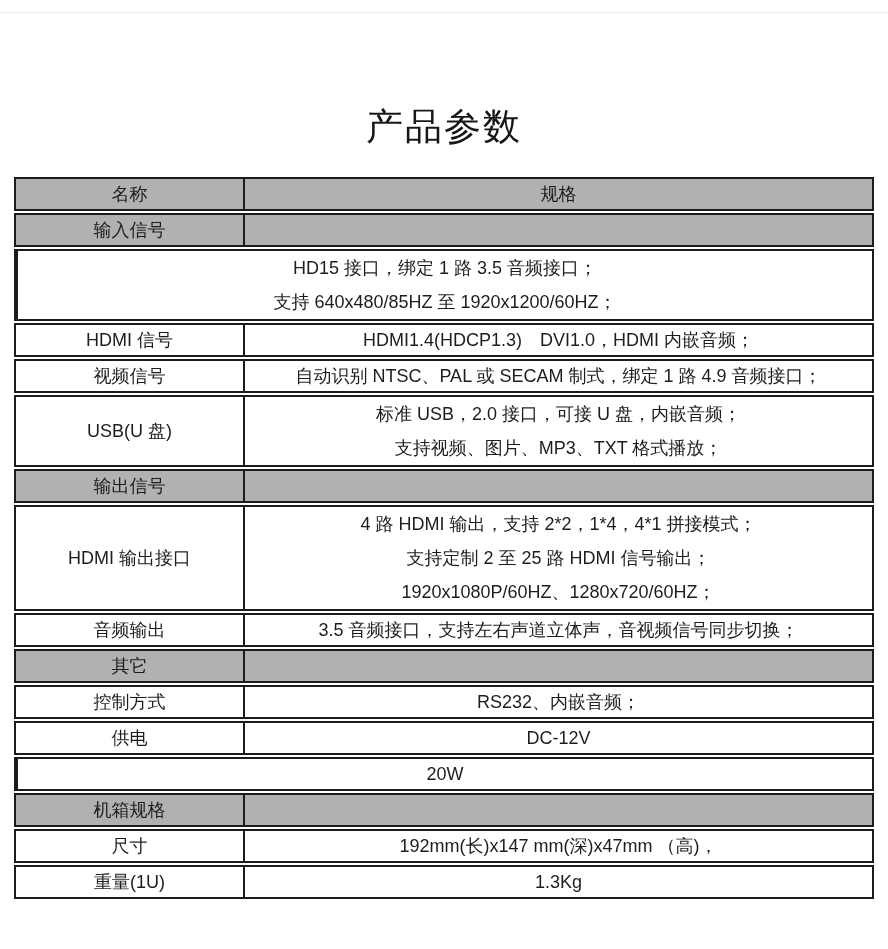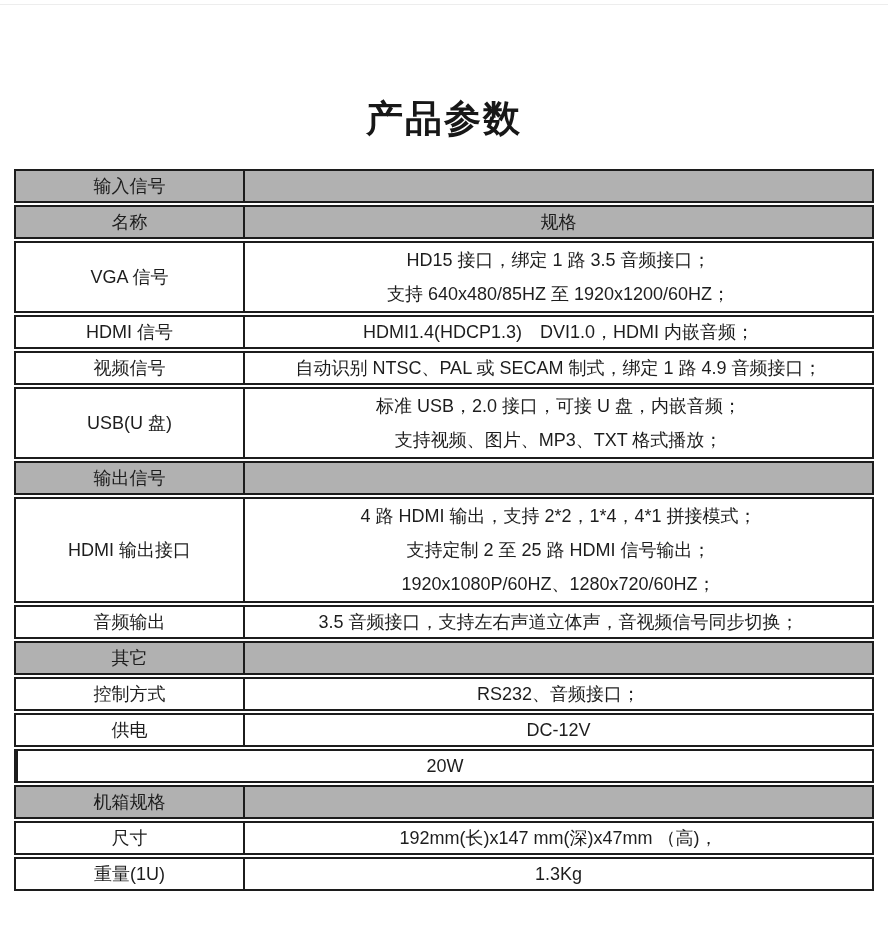--- a/index.html
+++ b/index.html
@@ -15,24 +15,24 @@
     font-family:"Liberation Sans","DejaVu Sans",sans-serif;
     color:var(--text-color);
     overflow:hidden;
   }
   .page{width:888px;height:949px;position:relative;}
   .top-divider{
     position:absolute;top:4px;left:0;width:100%;height:1px;
     background:#ededed;
   }
   .title{
-    margin:0;padding-top:96px;
+    margin:8px;padding-top:96px;
     text-align:center;
     font-size:37px;
-    font-weight:700;
+    font-weight:400;
     letter-spacing:2px;
     color:#171717;
     line-height:1.25;
   }
   .spec-table{
     margin:27px 14px 0 14px;
     width:860px;
     box-sizing:border-box;
   }
   .row{
@@ -77,32 +77,31 @@
   .data-row .label-cell,
   .data-row .value-cell{min-height:30px;}
 </style>
 </head>
 <body>
 
 <div class="page">
   <div class="top-divider"></div>
   <h1 class="title">产品参数</h1>
   <div class="spec-table" id="spec-table">
-    <div class="row section-row">
-        <div class="label-cell">输入信号</div>
-        <div class="value-cell"></div>
-      </div>
-  <div class="row header-row">
+    <div class="row header-row">
       <div class="label-cell">名称</div>
       <div class="value-cell">
         <div class="line">规格</div>
       </div>
     </div>
+  <div class="row section-row">
+        <div class="label-cell">输入信号</div>
+        <div class="value-cell"></div>
+      </div>
       <div class="row data-row multi">
-        <div class="label-cell">VGA 信号</div>
         <div class="value-cell">
           <div class="line">HD15 接口，绑定 1 路 3.5 音频接口；</div>
           <div class="line">支持 640x480/85HZ 至 1920x1200/60HZ；</div>
         </div>
       </div>
       <div class="row data-row">
         <div class="label-cell">HDMI 信号</div>
         <div class="value-cell">
           <div class="line">HDMI1.4(HDCP1.3)　DVI1.0，HDMI 内嵌音频；</div>
         </div>
@@ -138,21 +137,21 @@
           <div class="line">3.5 音频接口，支持左右声道立体声，音视频信号同步切换；</div>
         </div>
       </div>
       <div class="row section-row">
         <div class="label-cell">其它</div>
         <div class="value-cell"></div>
       </div>
       <div class="row data-row">
         <div class="label-cell">控制方式</div>
         <div class="value-cell">
-          <div class="line">RS232、音频接口；</div>
+          <div class="line">RS232、内嵌音频；</div>
         </div>
       </div>
       <div class="row data-row">
         <div class="label-cell">供电</div>
         <div class="value-cell">
           <div class="line">DC-12V</div>
         </div>
       </div>
       <div class="row data-row">
         <div class="value-cell">

